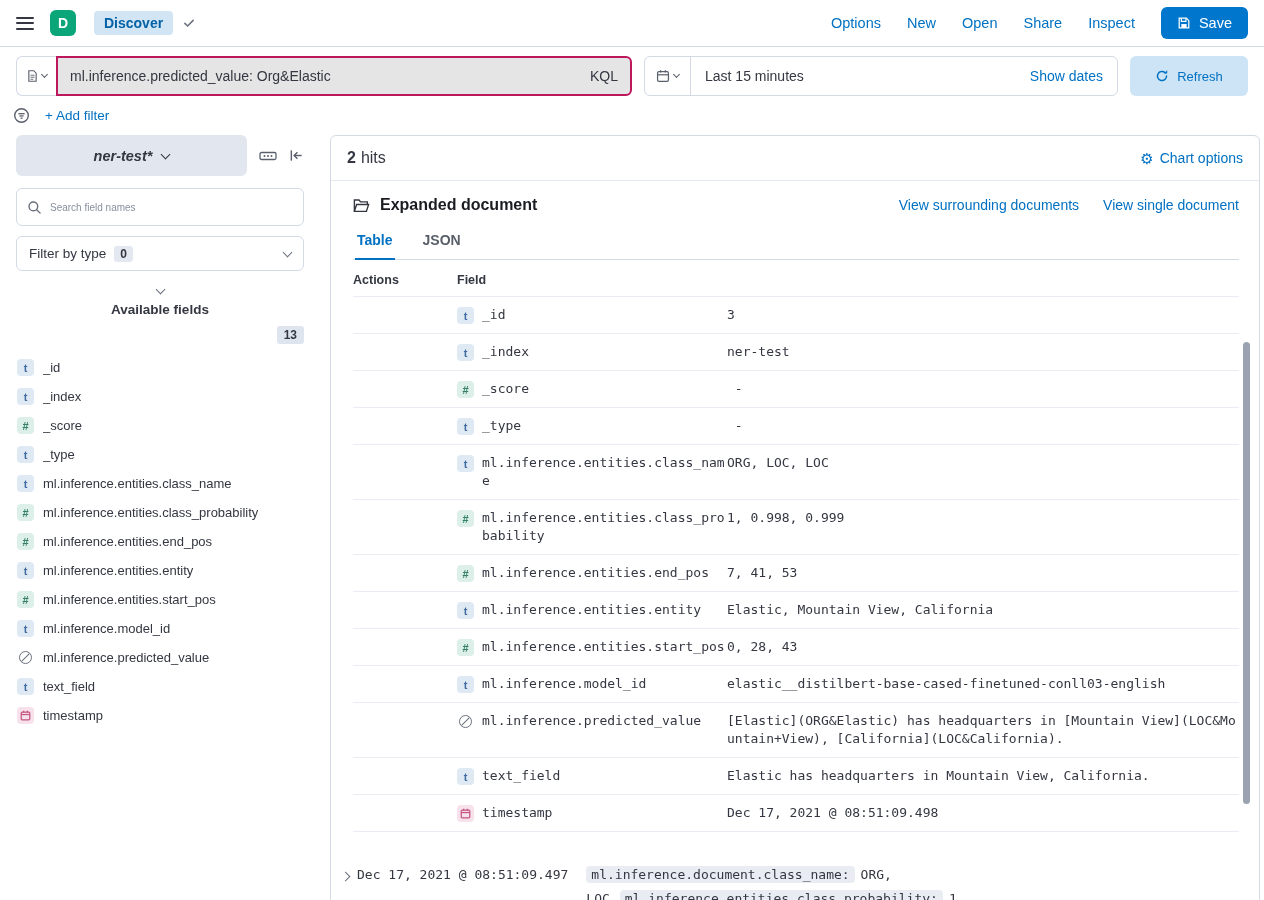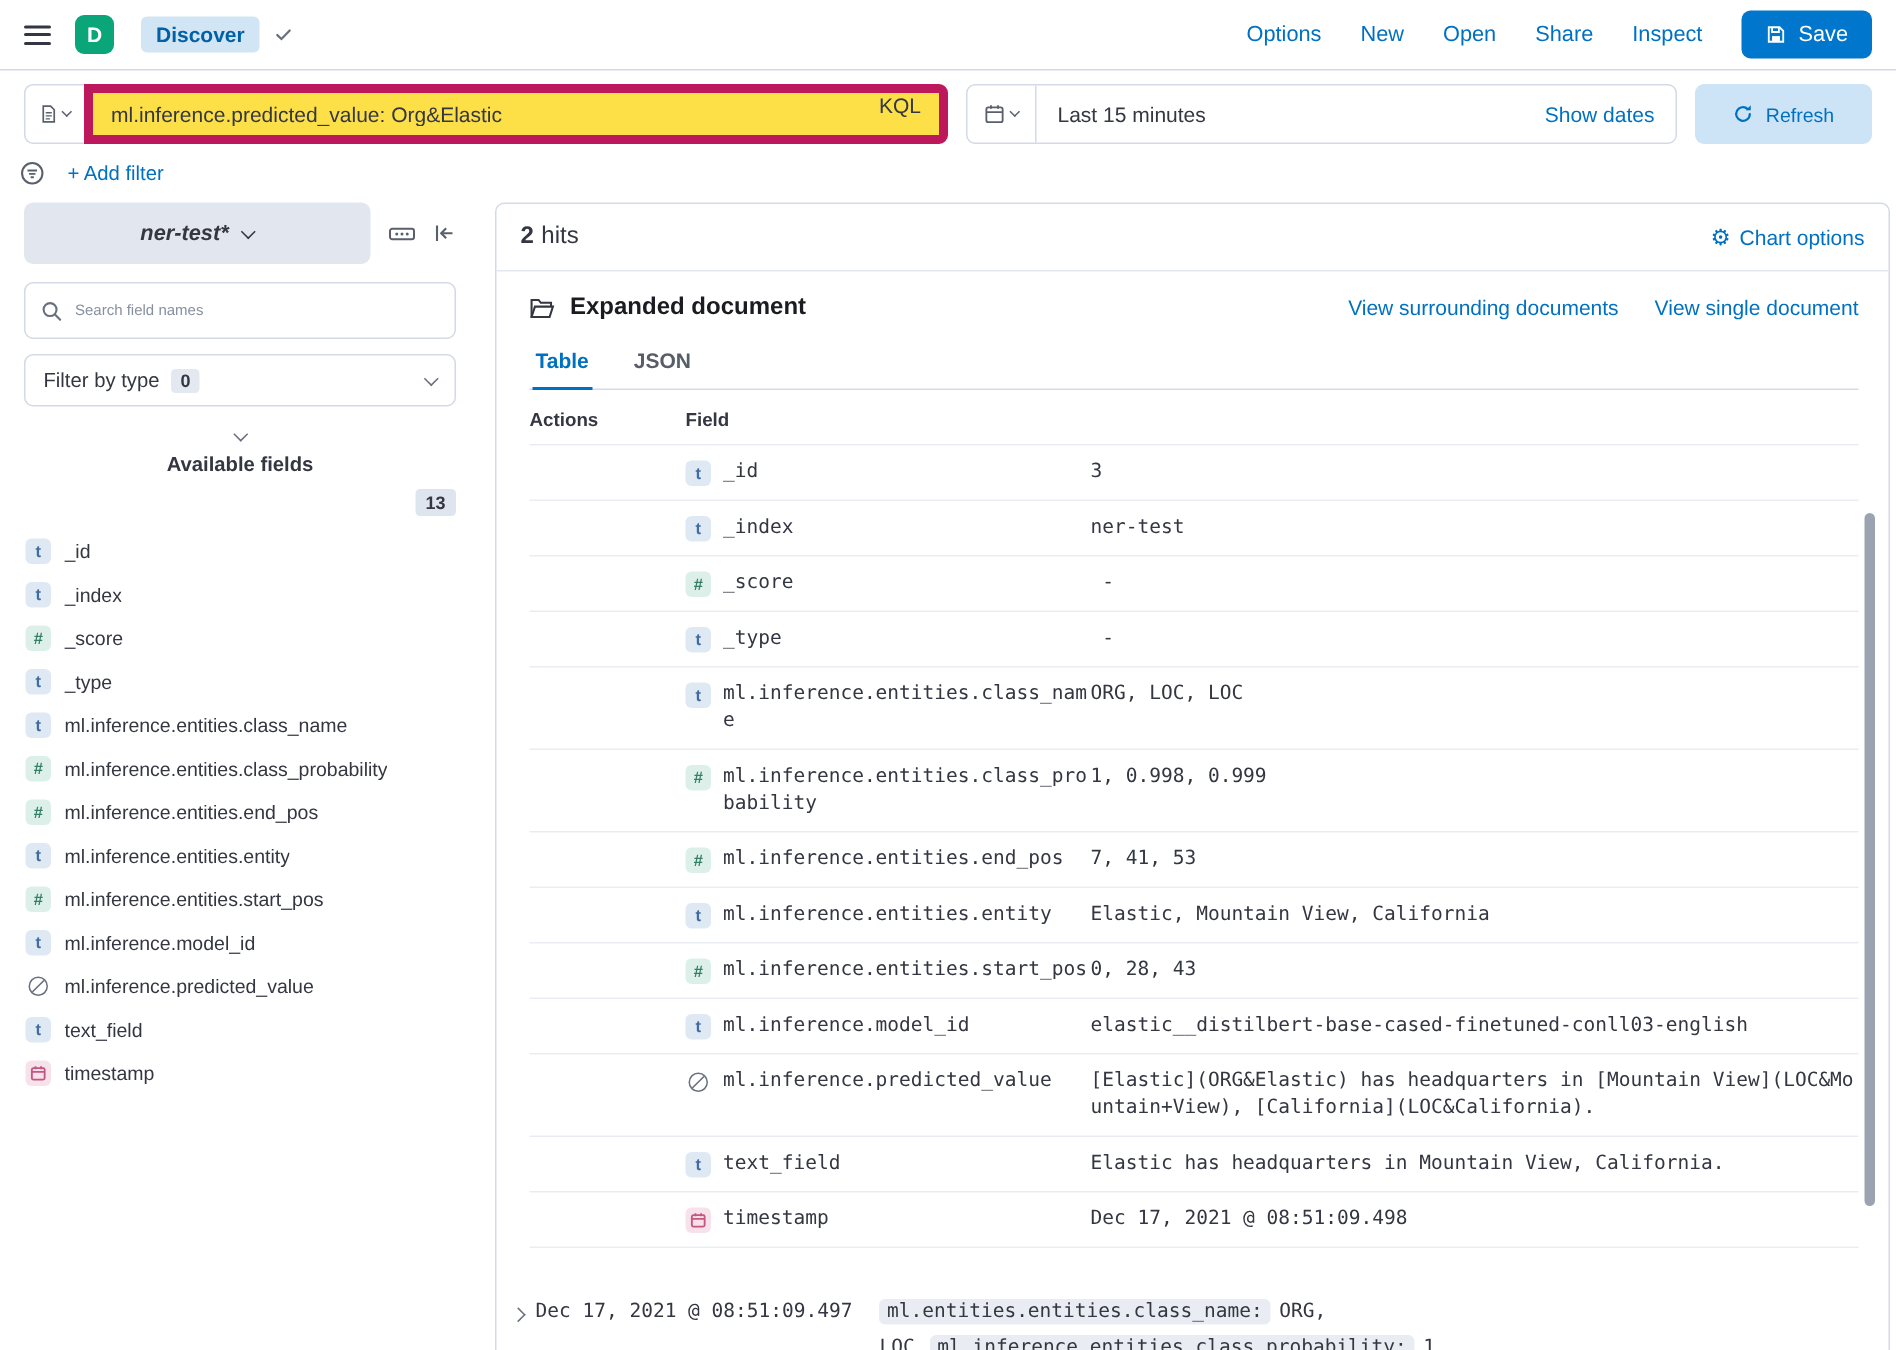--- a/index.html
+++ b/index.html
@@ -21,21 +21,21 @@
   .hdr-right { margin-left:auto; display:flex; align-items:center; gap:26px; }
   .nav-link { color:#0071c2; font-size:14.5px; font-weight:500; cursor:pointer; white-space:nowrap; }
   .save-btn { background:#0077cc; color:#fff; height:32px; padding:0 16px; border:none; border-radius:6px;
     font-weight:500; font-size:14.5px; display:flex; align-items:center; gap:8px; cursor:pointer; font-family:inherit; }
 
   
   .qbar { display:flex; align-items:center; padding:9px 16px 0 16px; gap:12px; }
   .qgroup { display:flex; flex:1; height:40px; }
   .qprepend { width:40px; border:1px solid #d3dae6; border-right:none; border-radius:6px 0 0 6px; background:#fff;
     display:flex; align-items:center; justify-content:center; gap:3px; color:#5a606b; cursor:pointer; }
-  .qinputwrap { flex:1; border:6px solid #be185d; border-radius:0 6px 6px 0; background:#fde047; display:flex; }
+  .qinputwrap { flex:1; border:2px solid #be185d; border-radius:0 6px 6px 0; background:#e5e5e5; display:flex; align-items:center; }
   .qinput { flex:1; border:none; outline:none; font-size:14px; padding:0 12px; color:#343741; font-family:inherit; background:transparent; }
   .kql { padding:0 12px; font-size:14px; color:#343741; cursor:pointer; }
   .dategroup { width:474px; height:40px; border:1px solid #d3dae6; border-radius:6px; background:#fff; display:flex; align-items:center; flex-shrink:0; }
   .dprepend { width:46px; align-self:stretch; border-right:1px solid #d3dae6; display:flex; align-items:center; justify-content:center; gap:4px; color:#5a606b; cursor:pointer; }
   .time-text { padding-left:14px; flex:1; cursor:pointer; }
   .show-dates { color:#0071c2; font-weight:500; padding-right:14px; cursor:pointer; }
   .refresh-btn { width:118px; height:40px; flex-shrink:0; background:#cce4f5; color:#0071c2; border:none; border-radius:6px;
     font-size:13px; font-weight:500; display:flex; align-items:center; justify-content:center; gap:8px; cursor:pointer; font-family:inherit; }
 
   .filter-row { display:flex; align-items:center; gap:15px; padding:11px 16px 4px 13px; color:#5a606b; }
@@ -459,18 +459,18 @@
             </span>
             <span class="mono fname">timestamp</span>
           </div>
           <div class="mono cell-value">Dec 17, 2021 @ 08:51:09.498</div>
         </div>
     </div>
 
     <div class="doc-row">
       <span class="doc-chev"><span class="chev chev-right"></span></span>
       <span class="mono doc-ts">Dec 17, 2021 @ 08:51:09.497</span>
-      <span class="mono doc-src"><span class="src-badge">ml.entities.entities.class_name:</span><span class="src-val">ORG, LOC</span><span class="src-badge">ml.inference.entities.class_probability:</span><span class="src-val">1, 0.999</span><span class="src-badge">ml.inference.entities.end_pos:</span><span class="src-val">18, 49</span></span>
+      <span class="mono doc-src"><span class="src-badge">ml.inference.document.class_name:</span><span class="src-val">ORG, LOC</span><span class="src-badge">ml.inference.entities.class_probability:</span><span class="src-val">1, 0.999</span><span class="src-badge">ml.inference.entities.end_pos:</span><span class="src-val">18, 49</span></span>
     </div>
 
     <div class="scroll-thumb"></div>
   </div>
 </div>
 
 </body></html>

